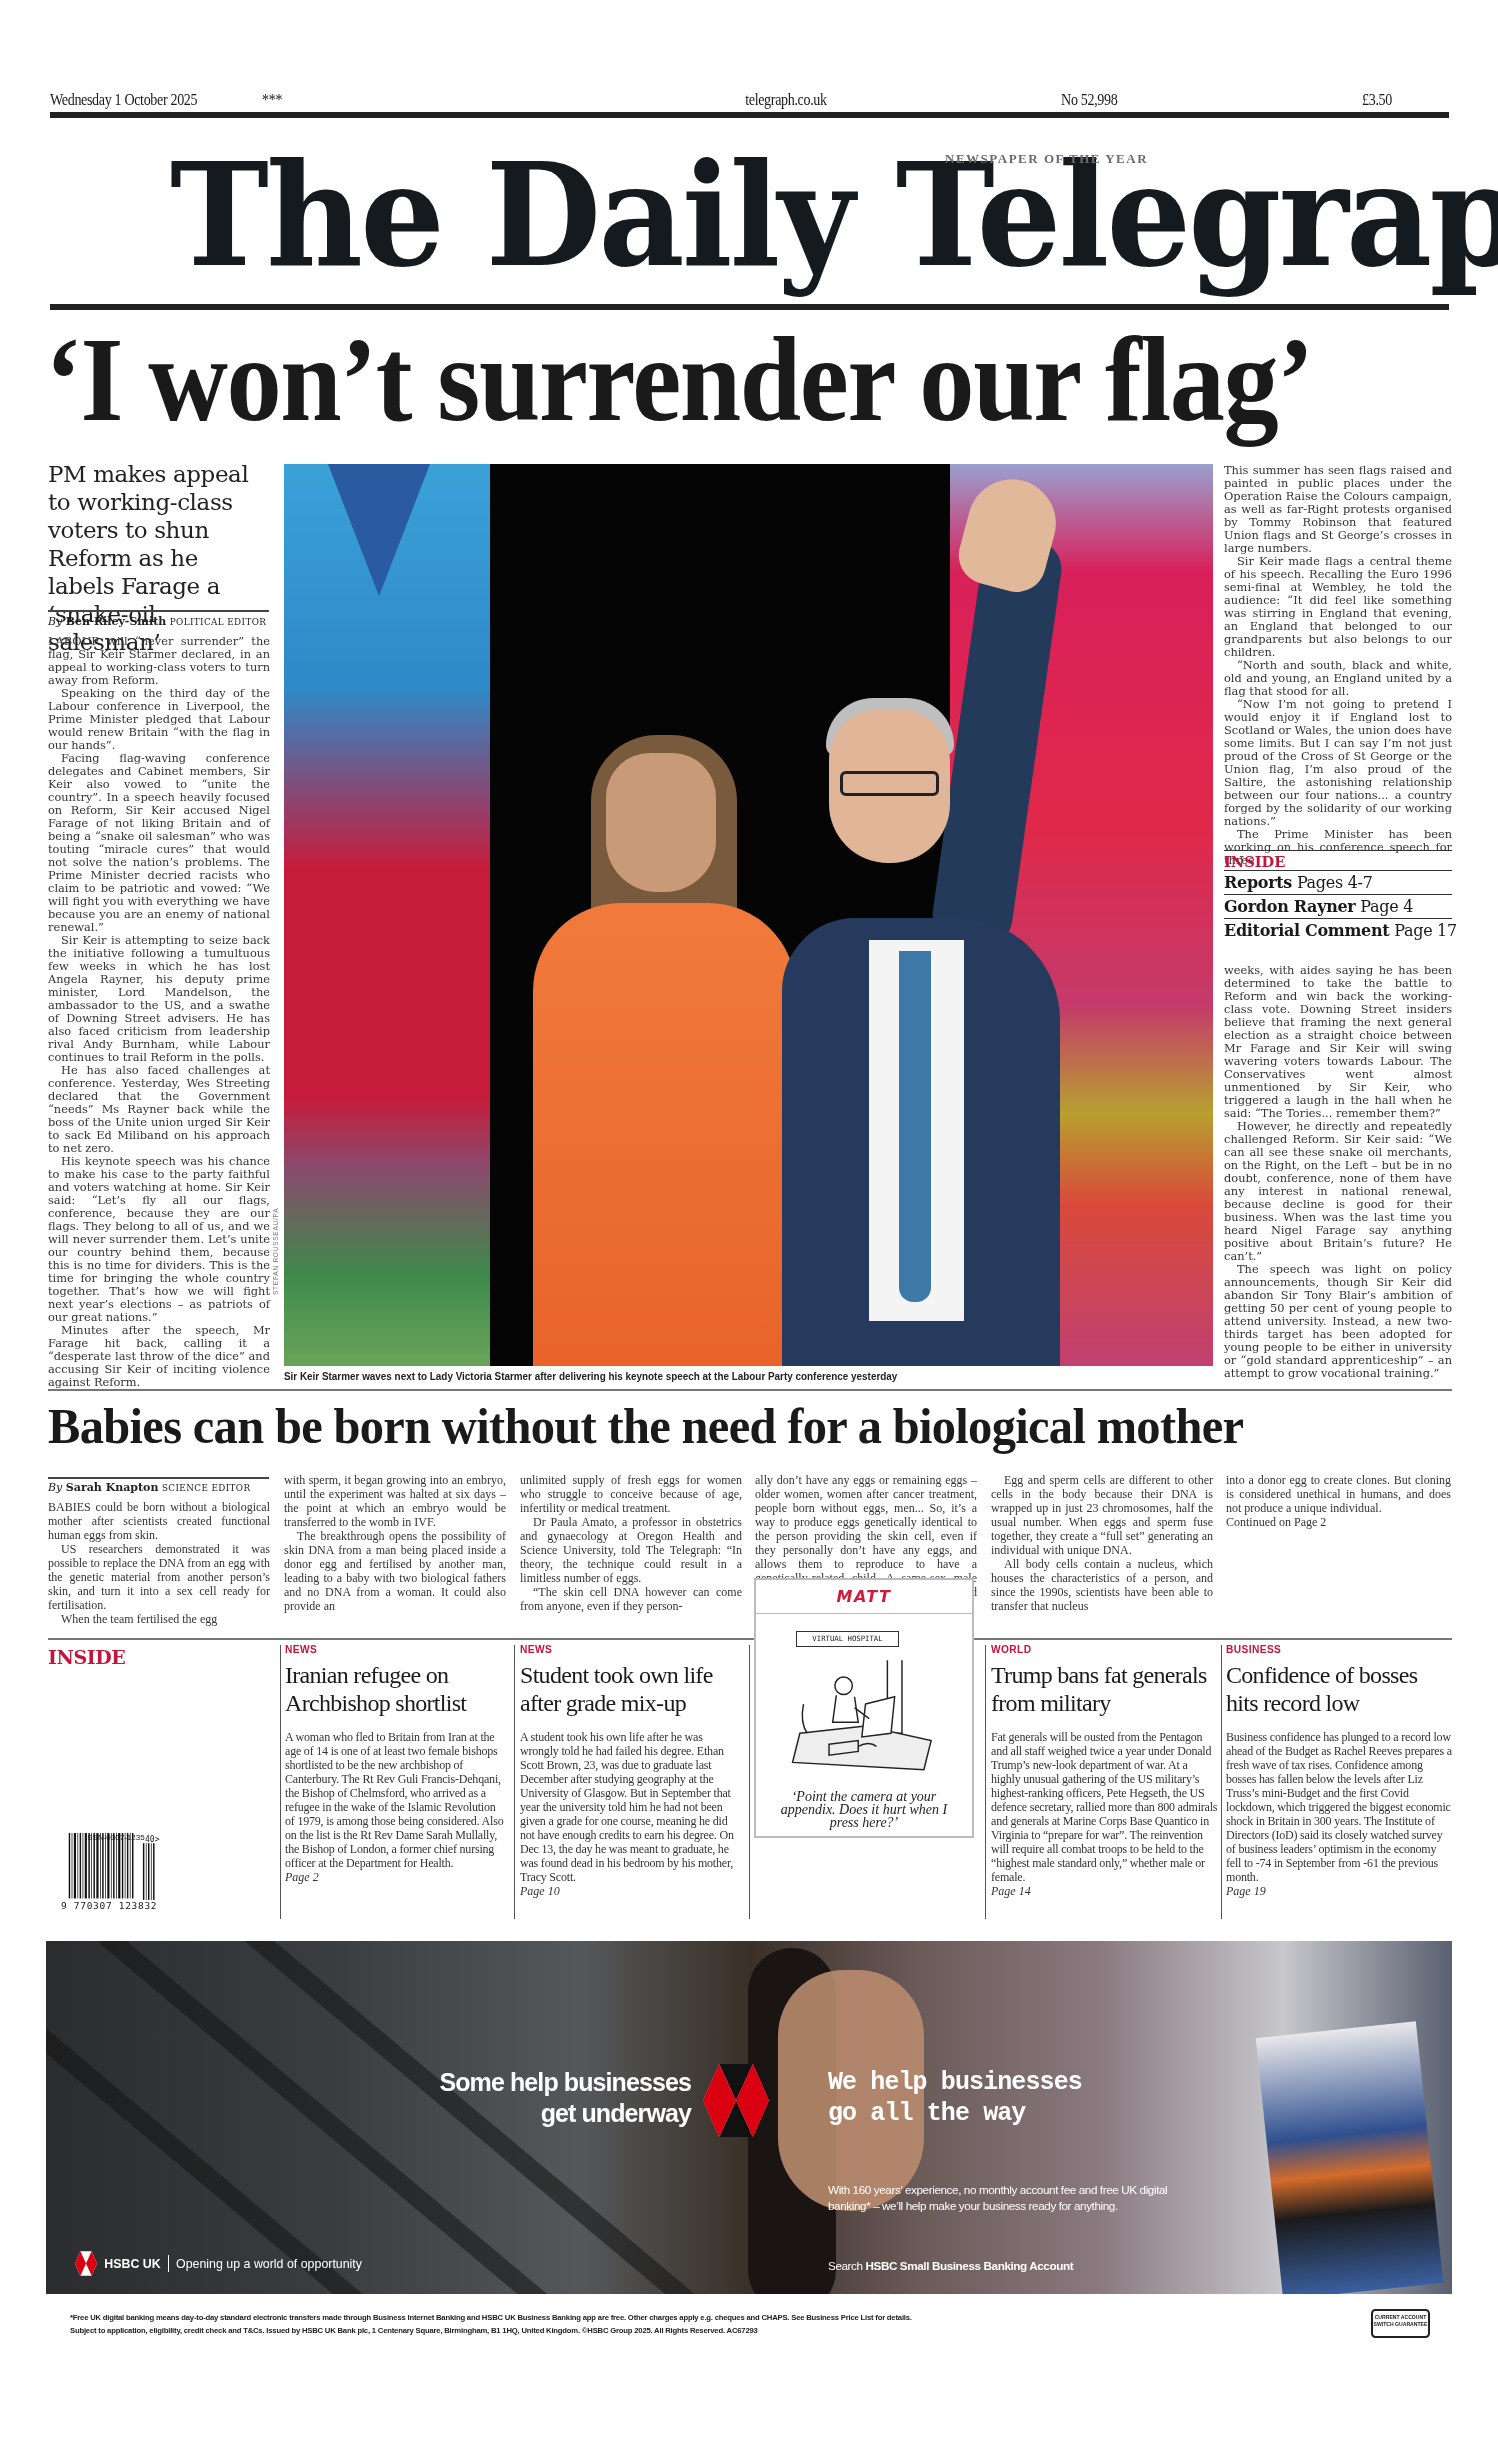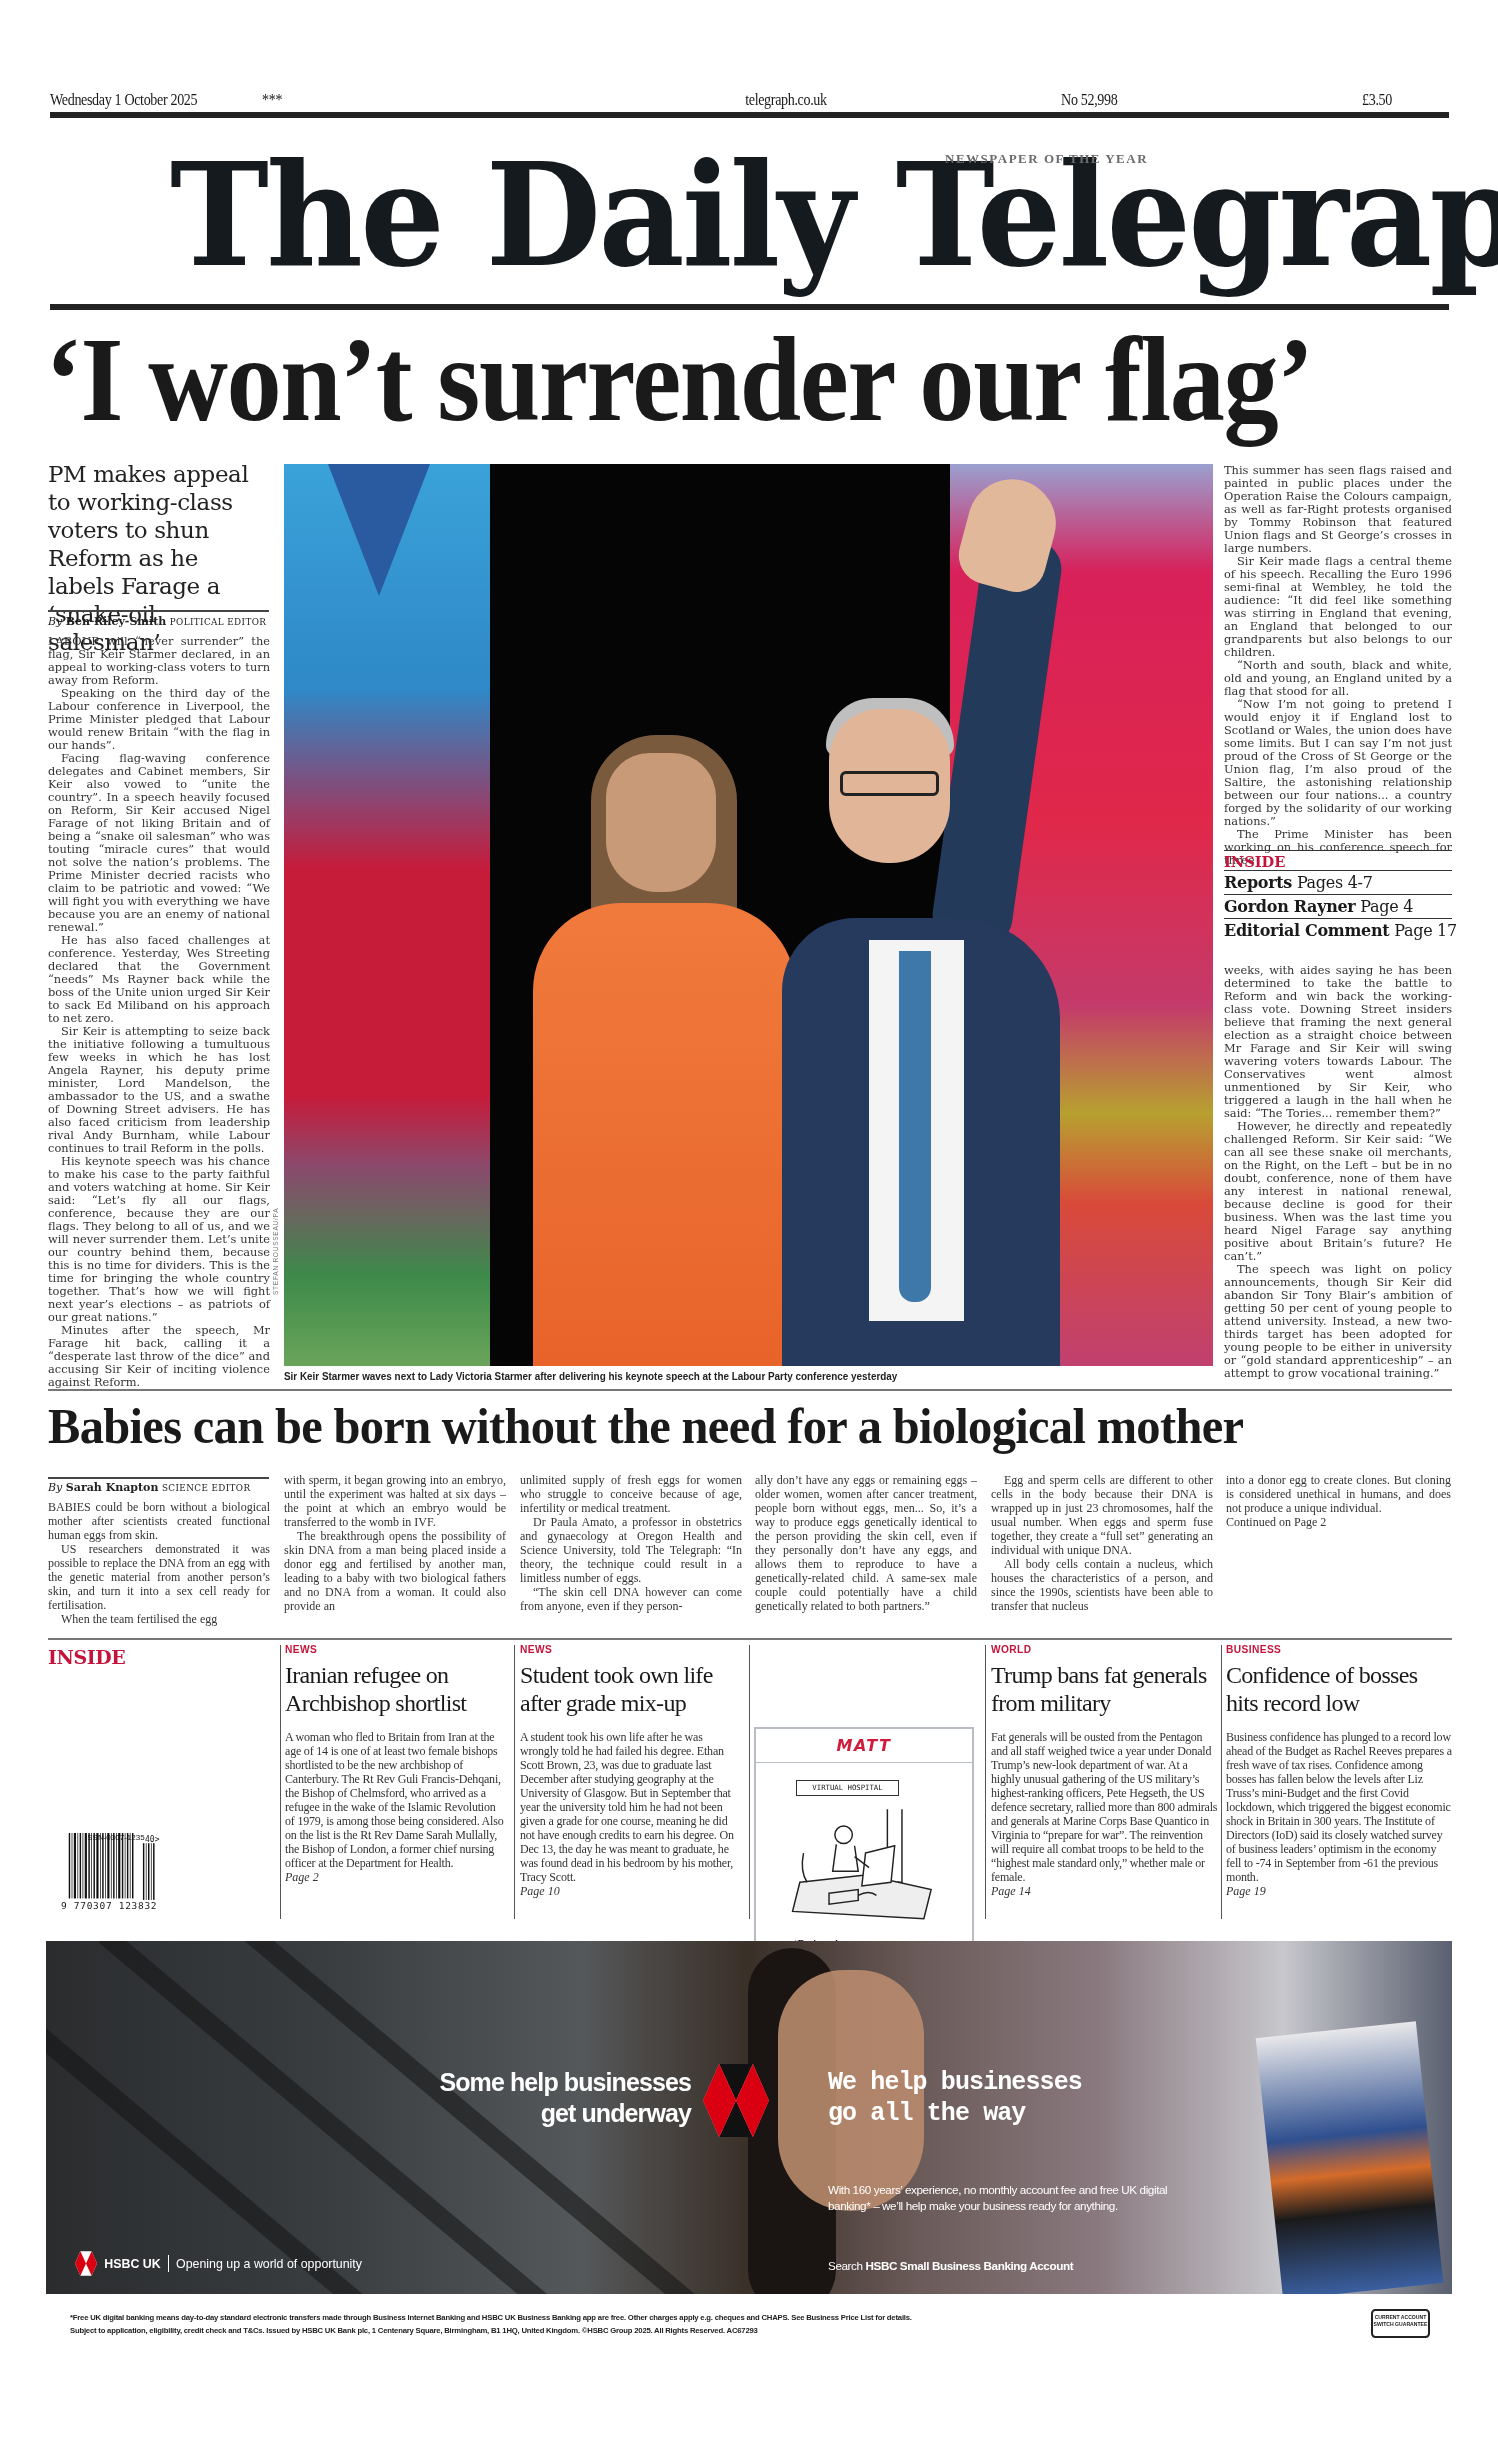--- a/index.html
+++ b/index.html
@@ -68,21 +68,21 @@
   .vrule { width: 0.7px; background: #555; }
   .panel-kicker { font-family: "Liberation Sans", sans-serif; font-weight: bold; font-size: 10.2px; color: #c4143c; letter-spacing: 0.4px; }
   .panel-head { font-family: "Liberation Serif", serif; font-size: 24px; line-height: 28px; color: #1a1a1a; letter-spacing: -0.7px; margin-top: 5.9px; }
   .panel-body { font-family: "Liberation Serif", serif; font-size: 12px; line-height: 14px; color: #333; margin-top: 13px; letter-spacing: -0.2px; }
   .panel-page { font-family: "Liberation Serif", serif; font-style: italic; font-size: 12px; color: #333; }
 
   .inside-left-label { font-family: "DejaVu Serif", serif; font-weight: bold; color: #c4143c; font-size: 19px; letter-spacing: -0.4px; }
   .inside-list-row { display: flex; justify-content: space-between; font-family: "DejaVu Serif", serif; font-size: 19px; color: #7a7a7a; font-weight: bold; padding: 2.9px 0; border-bottom: 1.1px solid #444; letter-spacing: -0.4px; }
   .inside-list-row:first-child { border-top: none; }
 
-  .cartoon { left: 754px; top: 1727px; width: 220px; height: 260px; border: 2.9px solid #b8bcc3; background: #fff; }
+  .cartoon { left: 754px; top: 1578px; width: 220px; height: 260px; border: 2.9px solid #b8bcc3; background: #fff; }
   .cartoon .matt { text-align: center; font-family: "DejaVu Sans", sans-serif; font-weight: bold; font-style: italic; font-size: 16px; color: #d01c3a; height: 34px; line-height: 34px; border-bottom: 1.5px solid #b8bcc3; letter-spacing: 1.5px; }
   .cartoon .sign { position:absolute; left: 40px; top: 51px; width: 103px; height: 16px; border: 1.5px solid #333; font-family: "DejaVu Sans Mono", monospace; font-size: 7.3px; line-height: 13px; text-align: center; }
   .cartoon .cap { position: absolute; left: 0; right: 0; bottom: 7.3px; text-align: center; font-family: "Liberation Serif", serif; font-style: italic; font-size: 14px; line-height: 13px; color: #222; padding: 0 22px; }
 
   .barcode { left: 61px; top: 1829px; width: 110px; height: 88px; }
 
   
   .ad { left: 46px; top: 1941px; width: 1406px; height: 353px; overflow: hidden;
         background: linear-gradient(90deg, #2a2c2e 0%, #3a3d40 20%, #55585a 38%, #3a3028 50%, #6a5a58 62%, #8a7a80 75%, #c7c7cc 88%, #5a6070 100%); }
   .ad .beam { position: absolute; background: rgba(20,20,20,0.55); height: 19px; width: 659px; transform: rotate(40deg); transform-origin: left; }
@@ -125,22 +125,22 @@
 <div class="abs byline" style="left:48px; top:615px; width:222px;">
   <span class="by">By</span>
   <span class="name">Ben Riley-Smith</span>
   <span class="role">POLITICAL EDITOR</span>
 </div>
 
 <div class="abs col" style="left:48px; top:635px; width:222px;">
   <p class="first">LABOUR will “never surrender” the flag, Sir Keir Starmer declared, in an appeal to working-class voters to turn away from Reform.</p>
   <p>Speaking on the third day of the Labour conference in Liverpool, the Prime Minister pledged that Labour would renew Britain “with the flag in our hands”.</p>
   <p>Facing flag-waving conference delegates and Cabinet members, Sir Keir also vowed to “unite the country”. In a speech heavily focused on Reform, Sir Keir accused Nigel Farage of not liking Britain and of being a “snake oil salesman” who was touting “miracle cures” that would not solve the nation’s problems. The Prime Minister decried racists who claim to be patriotic and vowed: “We will fight you with everything we have because you are an enemy of national renewal.”</p>
+  <p>Sir Keir is attempting to seize back the initiative following a tumultuous few weeks in which he has lost Angela Rayner, his deputy prime minister, Lord Mandelson, the ambassador to the US, and a swathe of Downing Street advisers. He has also faced criticism from leadership rival Andy Burnham, while Labour continues to trail Reform in the polls.</p>
   <p>He has also faced challenges at conference. Yesterday, Wes Streeting declared that the Government “needs” Ms Rayner back while the boss of the Unite union urged Sir Keir to sack Ed Miliband on his approach to net zero.</p>
-  <p>Sir Keir is attempting to seize back the initiative following a tumultuous few weeks in which he has lost Angela Rayner, his deputy prime minister, Lord Mandelson, the ambassador to the US, and a swathe of Downing Street advisers. He has also faced criticism from leadership rival Andy Burnham, while Labour continues to trail Reform in the polls.</p>
   <p>His keynote speech was his chance to make his case to the party faithful and voters watching at home. Sir Keir said: “Let’s fly all our flags, conference, because they are our flags. They belong to all of us, and we will never surrender them. Let’s unite our country behind them, because this is no time for dividers. This is the time for bringing the whole country together. That’s how we will fight next year’s elections – as patriots of our great nations.”</p>
   <p>Minutes after the speech, Mr Farage hit back, calling it a “desperate last throw of the dice” and accusing Sir Keir of inciting violence against Reform.</p>
 </div>
 
 <div class="abs photo">
   <div class="bg-left">
       <div class="wedge"></div>
     </div>
   <div class="stage"></div>
   <div class="bg-right"></div>

